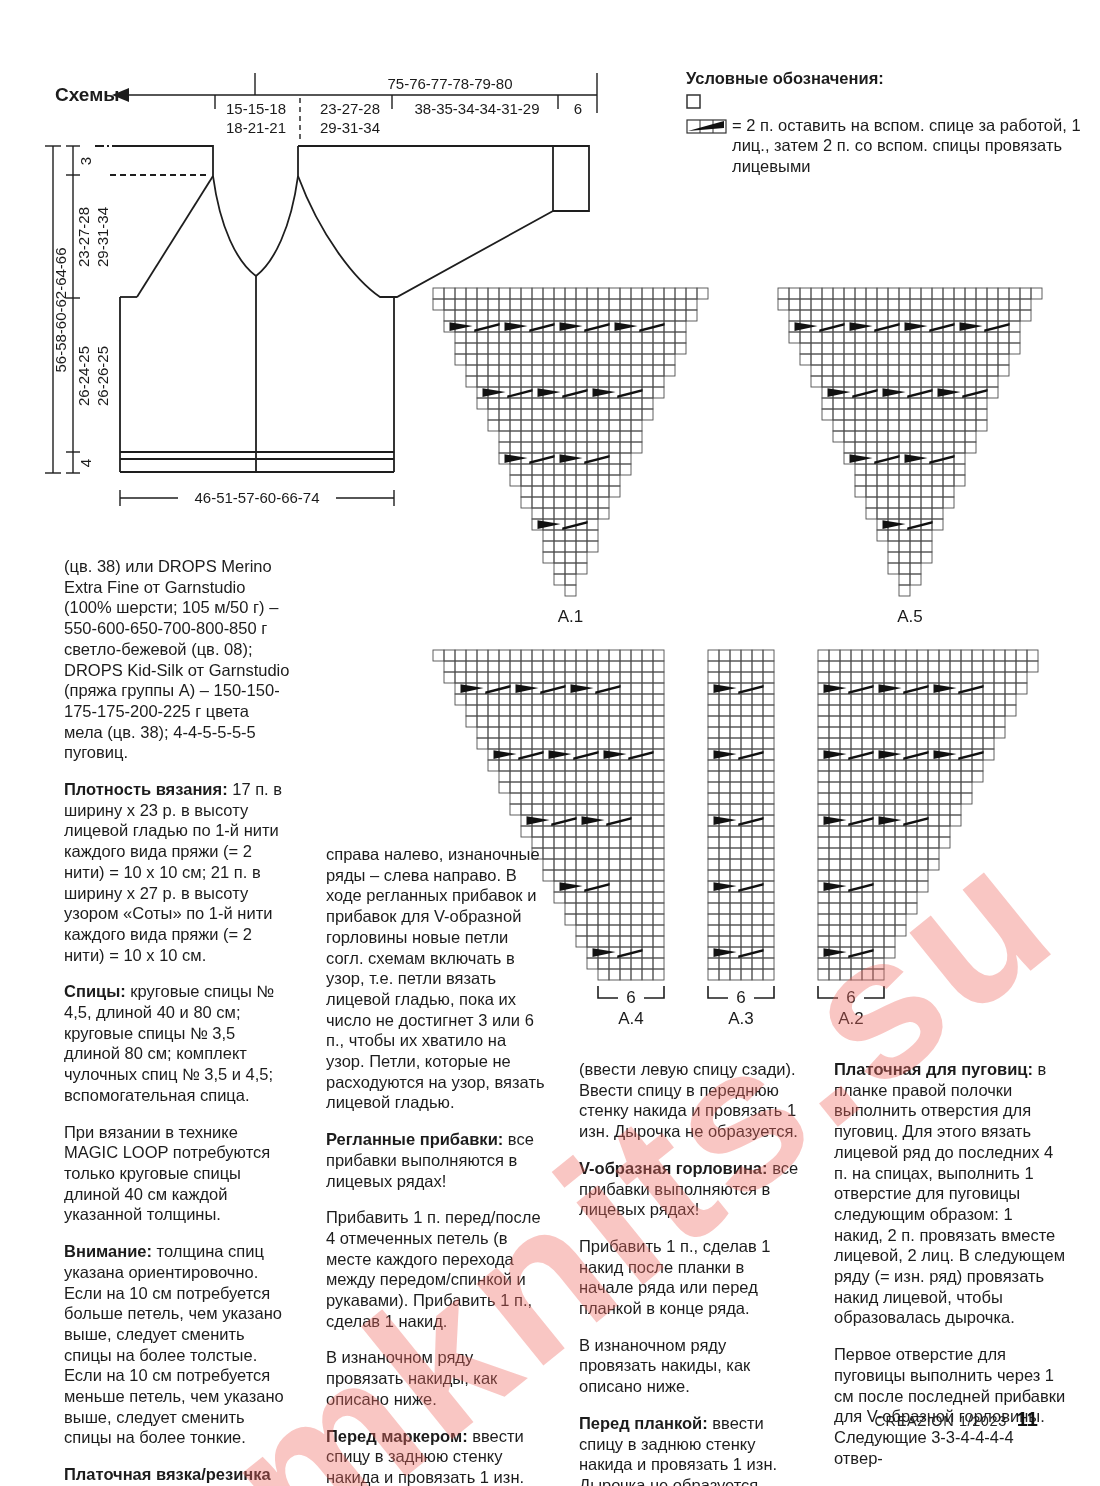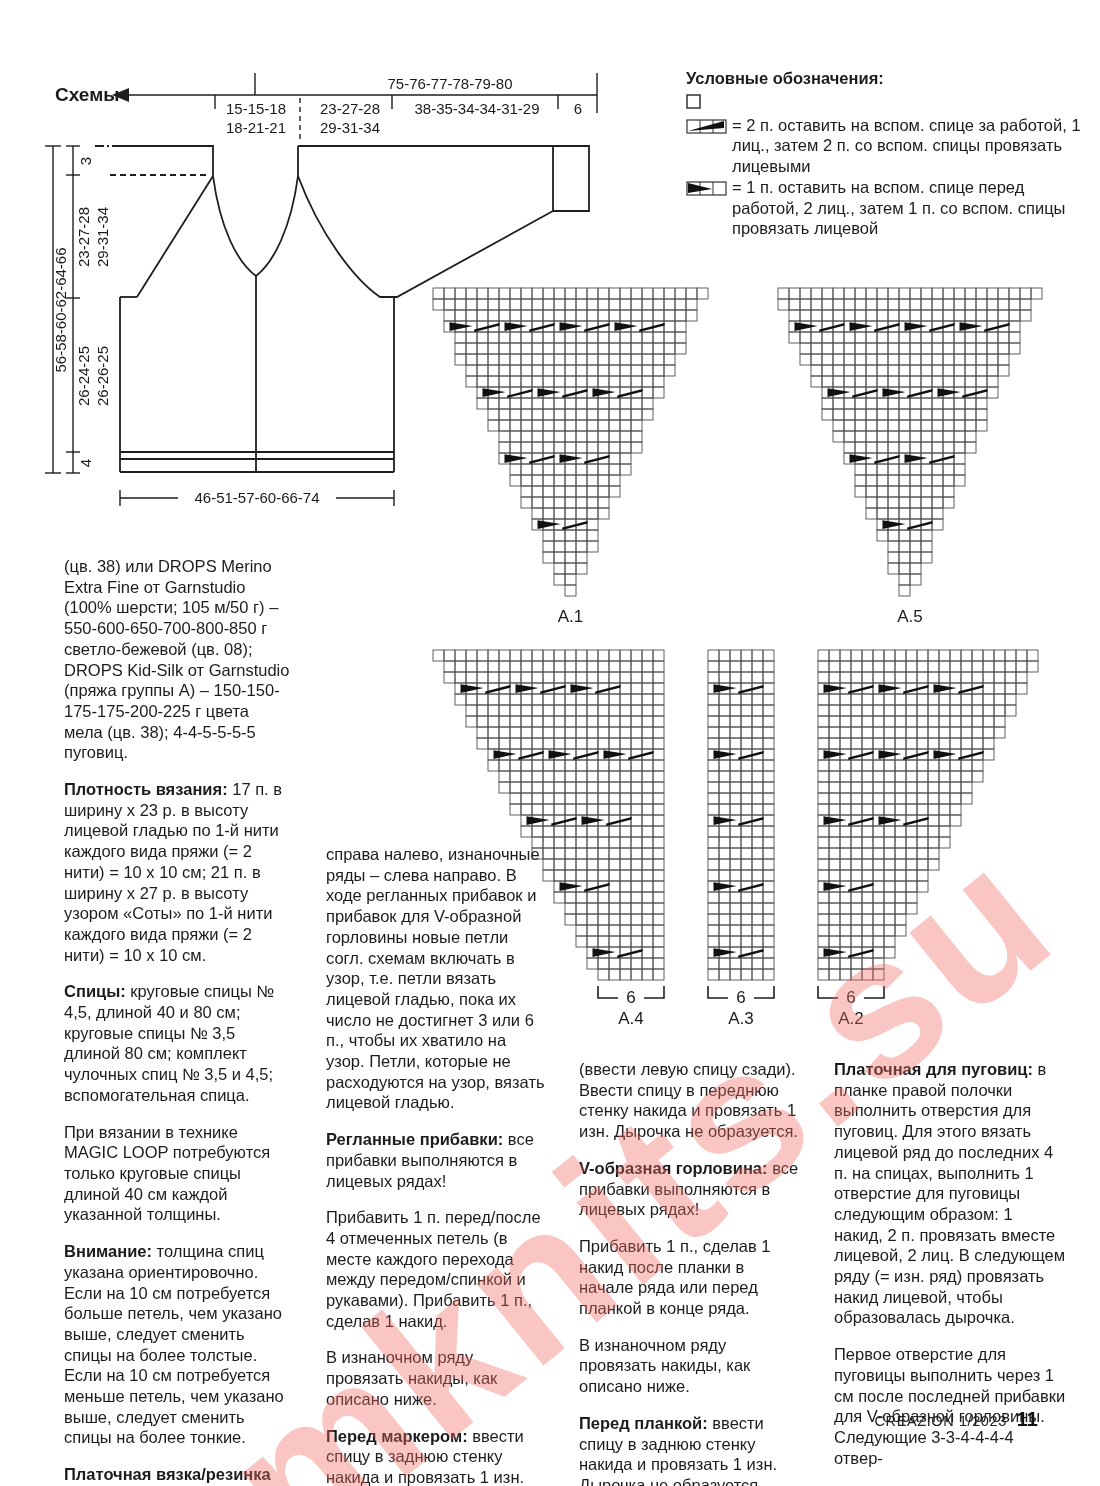--- a/index.html
+++ b/index.html
@@ -1916,31 +1916,20 @@
       <span class="legend-icon">
         <svg width="42" height="16">
           <rect x="1" y="2" width="39" height="13" fill="none" stroke="#333" stroke-width="1.2"></rect>
           <line x1="14" y1="2" x2="14" y2="15" stroke="#333" stroke-width="1"></line>
           <line x1="27" y1="2" x2="27" y2="15" stroke="#333" stroke-width="1"></line>
           <polygon points="2,13 38,3 38,10" fill="#111"></polygon>
         </svg>
       </span>
       <span class="legend-text">= 2 п. оставить на вспом. спице за работой, 1 лиц., затем 2 п. со вспом. спицы провязать лицевыми</span>
     </div>
-    <div class="legend-item">
-      <span class="legend-icon">
-        <svg width="42" height="16">
-          <rect x="1" y="2" width="39" height="13" fill="none" stroke="#333" stroke-width="1.2"></rect>
-          <line x1="14" y1="2" x2="14" y2="15" stroke="#333" stroke-width="1"></line>
-          <line x1="27" y1="2" x2="27" y2="15" stroke="#333" stroke-width="1"></line>
-          <polygon points="2,3 2,13 26,9" fill="#111"></polygon>
-        </svg>
-      </span>
-      <span class="legend-text">= 1 п. оставить на вспом. спице перед работой, 2 лиц., затем 1 п. со вспом. спицы провязать лицевой</span>
-    </div>
   </div>
 
   <div class="col" style="left:48px;top:540px;width:258px;">
       <p>(цв. 38) или DROPS Merino Extra Fine от Garnstudio (100% шерсти; 105 м/50 г) – 550-600-650-700-800-850 г светло-бежевой (цв. 08); DROPS Kid-Silk от Garnstudio (пряжа группы А) – 150-150-175-175-200-225 г цвета мела (цв. 38); 4-4-5-5-5-5 пуговиц.</p>
       <p><b>Плотность вязания:</b> 17 п. в ширину х 23 р. в высоту лицевой гладью по 1-й нити каждого вида пряжи (= 2 нити) = 10 х 10 см; 21 п. в ширину х 27 р. в высоту узором «Соты» по 1-й нити каждого вида пряжи (= 2 нити) = 10 х 10 см.</p>
       <p><b>Спицы:</b> круговые спицы № 4,5, длиной 40 и 80 см; круговые спицы № 3,5 длиной 80 см; комплект чулочных спиц № 3,5 и 4,5; вспомогательная спица.</p>
       <p>При вязании в технике MAGIC LOOP потребуются только круговые спицы длиной 40 см каждой указанной толщины.</p>
       <p><b>Внимание:</b> толщина спиц указана ориентировочно. Если на 10 см потребуется больше петель, чем указано выше, следует сменить спицы на более толстые. Если на 10 см потребуется меньше петель, чем указано выше, следует сменить спицы на более тонкие.</p>
       <p><b>Платочная вязка/резинка</b> (ряды в прямом и обратном направлении): в каждом ряду вязать петли лицевыми.</p>
       <p><b>Узор:</b> см. схемы А.1–А.5. На схемах приведены все лицевые и изнаночные ряды, лицевые ряды читать</p>

